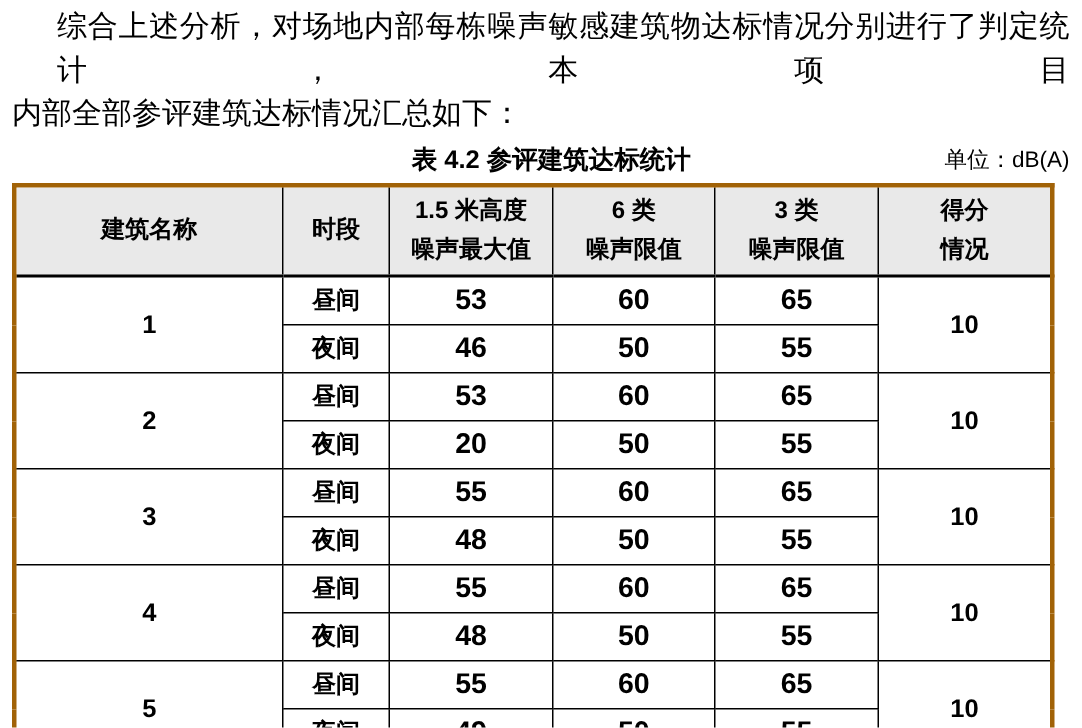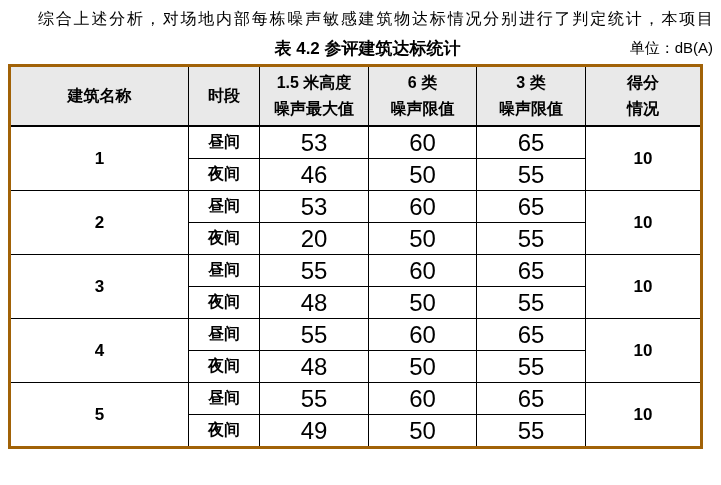--- a/index.html
+++ b/index.html
@@ -7,21 +7,21 @@
     width: 721px; height: 485px;
     background: #ffffff;
     color: #000000;
     font-family: "Liberation Sans", sans-serif;
     overflow: hidden;
   }
   .doc { padding: 4px 8px 0 8px; }
 
   
   .para-line {
-    font-size: 16px;
+    font-size: 20px;
     line-height: 29px;
     font-weight: 500;
   }
   .para-line.first {
     padding-left: 30px;
     text-align: justify;
     text-align-last: justify;
   }
 
   
@@ -54,30 +54,31 @@
     background: #e9e9e9;
     font-weight: bold;
     font-size: 16px;
     height: 58px;
     line-height: 1.6;
     border-bottom: 2px solid #000;
   }
   table.assess tbody td { height: 31px; margin-top: 37px; }
   td.bcell { font-weight: bold; font-size: 17px; }
   td.pcell { font-weight: bold; font-size: 16px; }
-  td.vcell { font-weight: normal; font-size: 24px; }
+  td.vcell { font-weight: bold; font-size: 19px; }
   td.scell { font-weight: bold; font-size: 17px; }
 </style>
 </head>
 <body>
 
 <div class="doc">
 
   <div class="para">
     <div class="para-line first">综合上述分析，对场地内部每栋噪声敏感建筑物达标情况分别进行了判定统计，本项目</div>
+    <div class="para-line">内部全部参评建筑达标情况汇总如下：</div>
   </div>
 
   <div class="caption-row">
     <span class="caption">表 4.2 参评建筑达标统计</span>
     <span class="unit">单位：dB(A)</span>
   </div>
 
   <table class="assess">
     <colgroup>
       <col style="width:179px">

